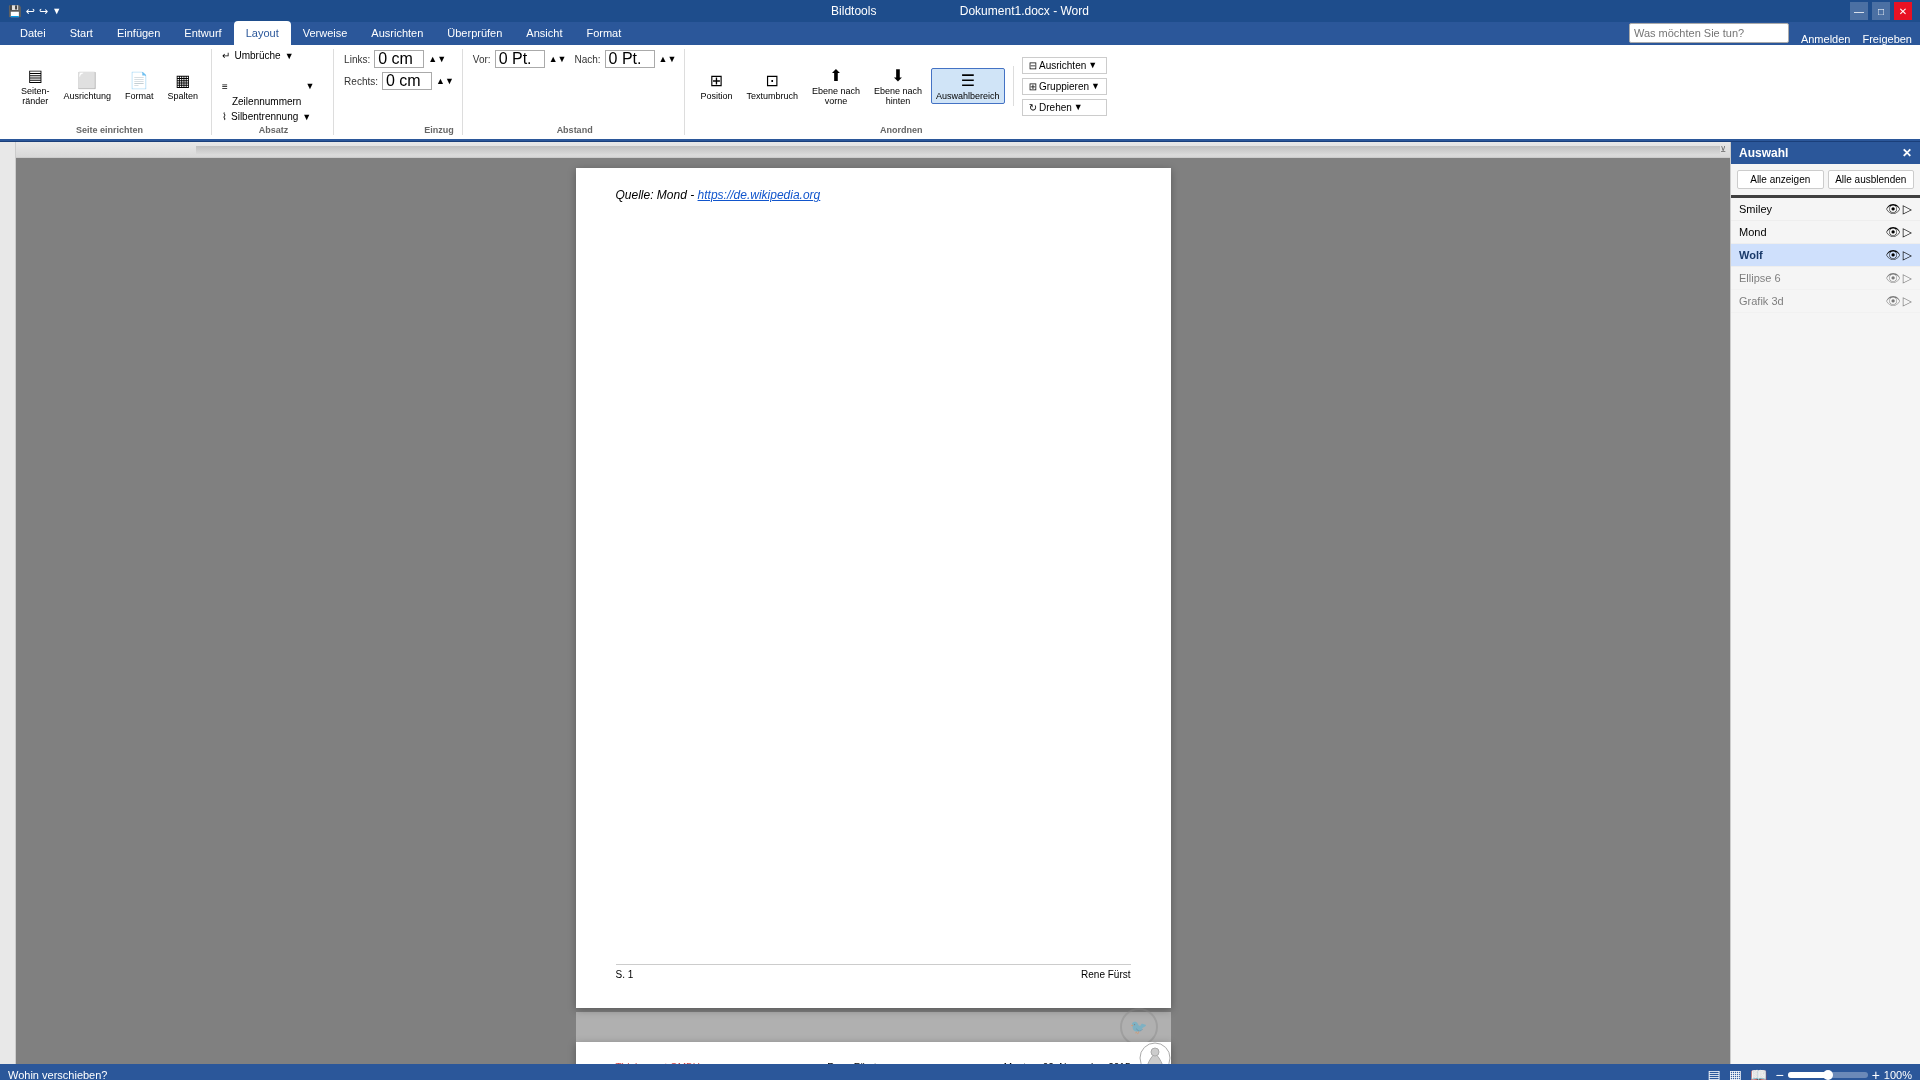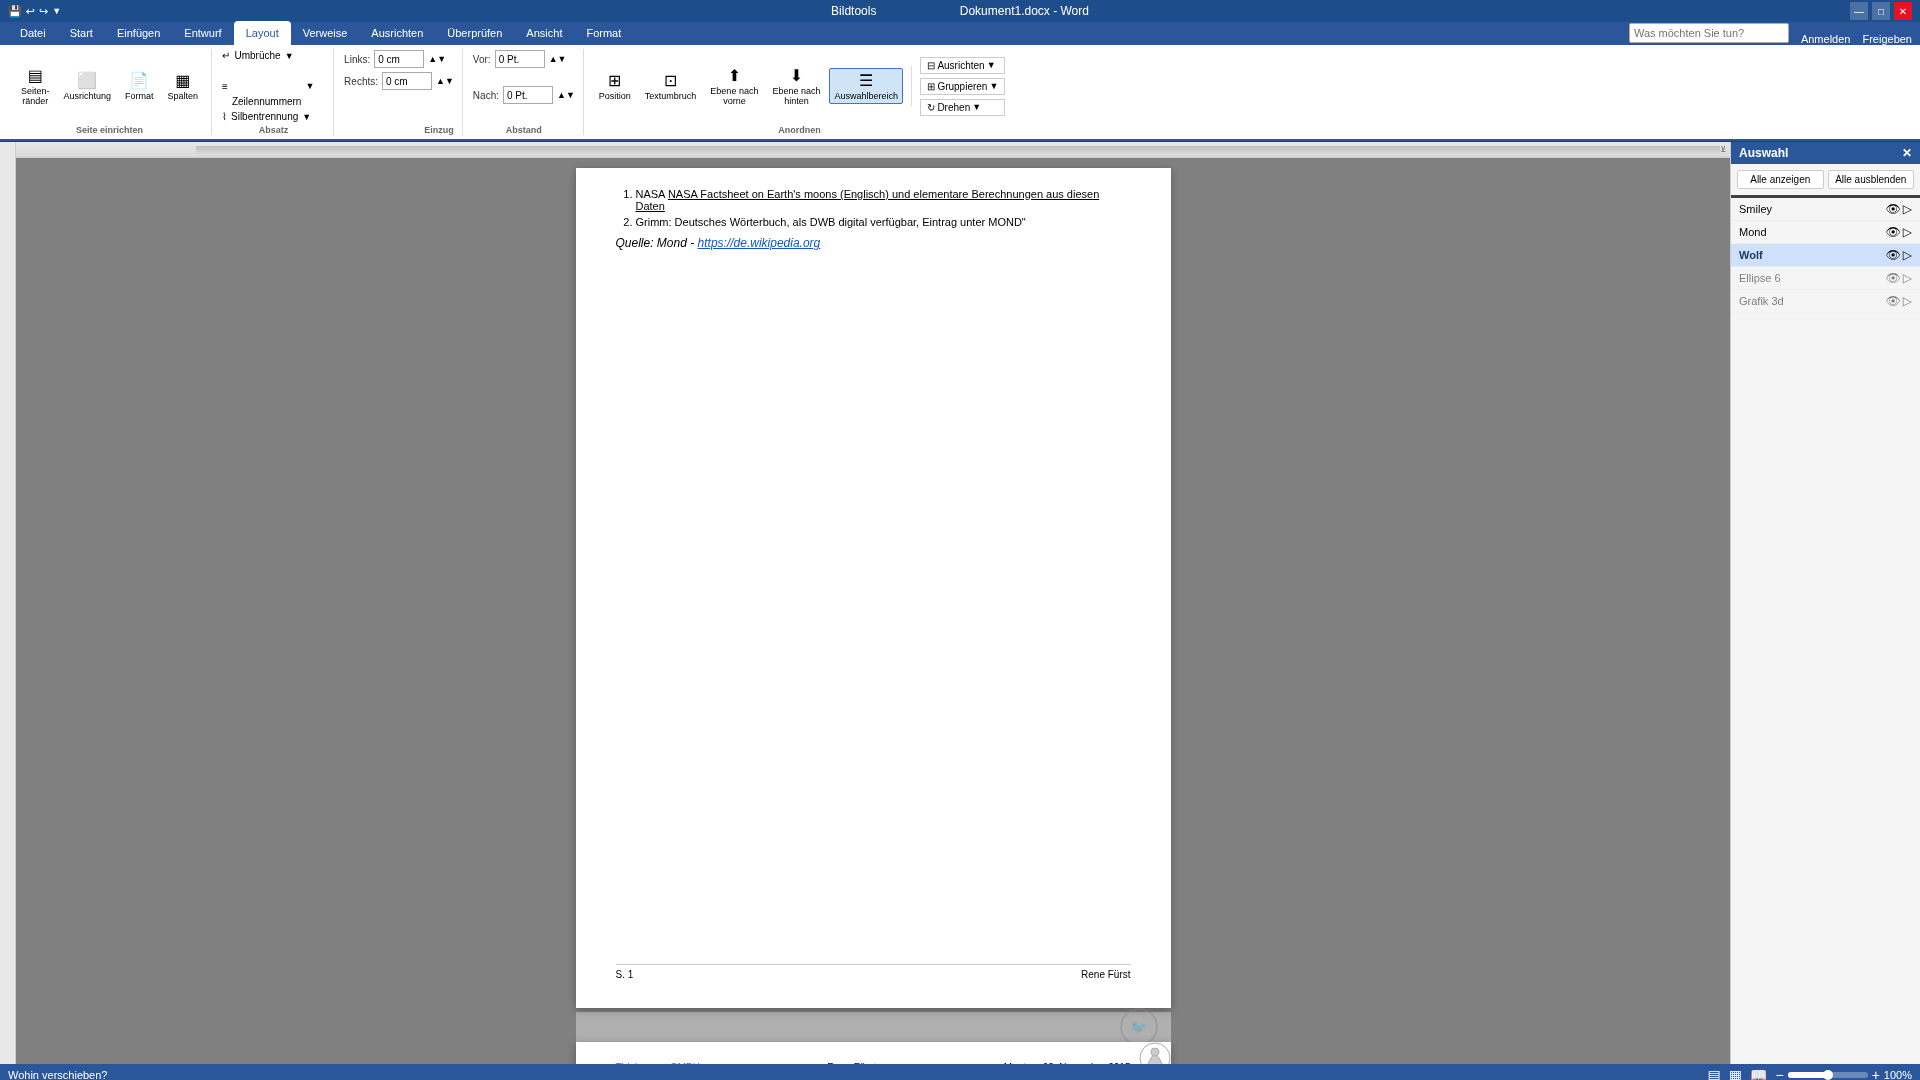--- a/index.html
+++ b/index.html
@@ -238,21 +238,21 @@
     .header-link { color: #cc4444; font-size: 10px; }
 
     
     .icon-sym { font-size: 16px; display: block; }
 
     
     .ribbon-input {
       width: 50px;
       height: 18px;
       border: 1px solid #aaa;
-      font-size: 10px;
+      font-size: 16px;
       padding: 1px 3px;
     }
     .ribbon-row { display: flex; align-items: center; gap: 4px; font-size: 10px; margin: 1px 0; }
     .ribbon-label { font-size: 10px; color: #333; white-space: nowrap; }
 
     .toolbar-separator { width: 1px; background: #ddd; height: 40px; margin: 0 4px; }
   </style>
 </head>
 <body>
 
@@ -348,21 +348,21 @@
         <div class="ribbon-row">
           <span class="ribbon-label">Rechts:</span>
           <input type="text" class="ribbon-input" value="0 cm" style="">
           <span style="cursor:pointer; font-size:9px;">▲▼</span>
         </div>
       </div>
       <div class="ribbon-group-label">Einzug</div>
     </div>
 
     <div class="ribbon-group" style="min-width:110px;">
-      <div class="ribbon-group-content" style="flex-direction:column; align-items:flex-start; gap:16px;">
+      <div class="ribbon-group-content" style="flex-direction:row; align-items:flex-start; gap:8px;">
         <div class="ribbon-row">
           <span class="ribbon-label">Vor:</span>
           <input type="text" class="ribbon-input" value="0 Pt." style="">
           <span style="cursor:pointer; font-size:9px;">▲▼</span>
         </div>
         <div class="ribbon-row">
           <span class="ribbon-label">Nach:</span>
           <input type="text" class="ribbon-input" value="0 Pt." style="">
           <span style="cursor:pointer; font-size:9px;">▲▼</span>
         </div>
@@ -427,28 +427,20 @@
         
       </div>
       <div style="font-size:8px; color:#666; padding-right:4px;">⊻</div>
     </div>
 
     <div class="doc-scroll">
 
       <div style="display:flex; flex-direction:column; gap:0; align-items:center; width:100%;">
 
         <div class="page" style="margin-bottom:4px; height:200px; overflow:hidden;">
-          <ol class="doc-list" start="1">
-            <li>
-              NASA <span style="text-decoration:underline;">NASA Factsheet on Earth's moons (Englisch) und elementare Berechnungen aus diesen Daten</span>
-            </li>
-            <li>
-              <span>Grimm: Deutsches Wörterbuch, als DWB digital verfügbar, Eintrag unter MOND"</span>
-            </li>
-          </ol>
           <p class="doc-source">
             <span>Quelle: Mond -</span>
             <a class="doc-link">https://de.wikipedia.org</a>
           </p>
 
           <div class="page-footer" style="position:absolute; bottom:20px; left:40px; right:40px;">
             <span>S. 1</span>
             <span>Rene Fürst</span>
           </div>
         </div>

